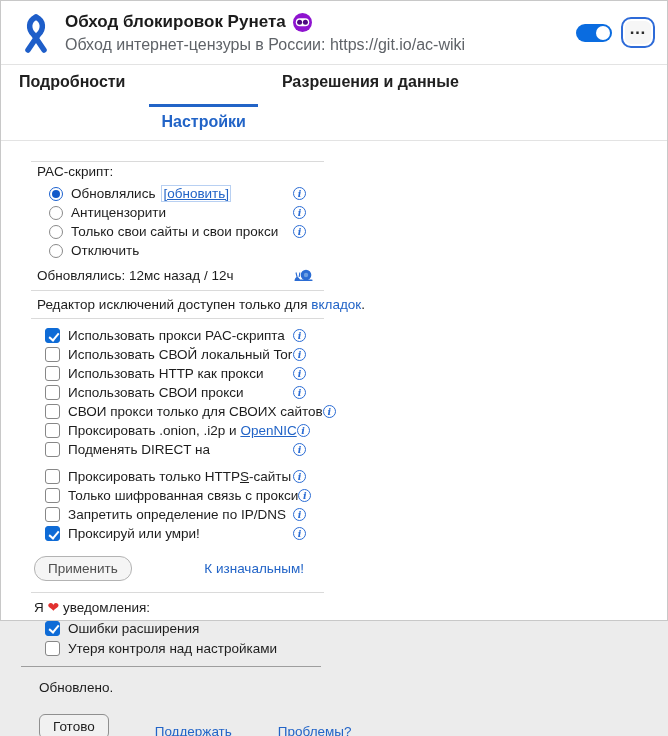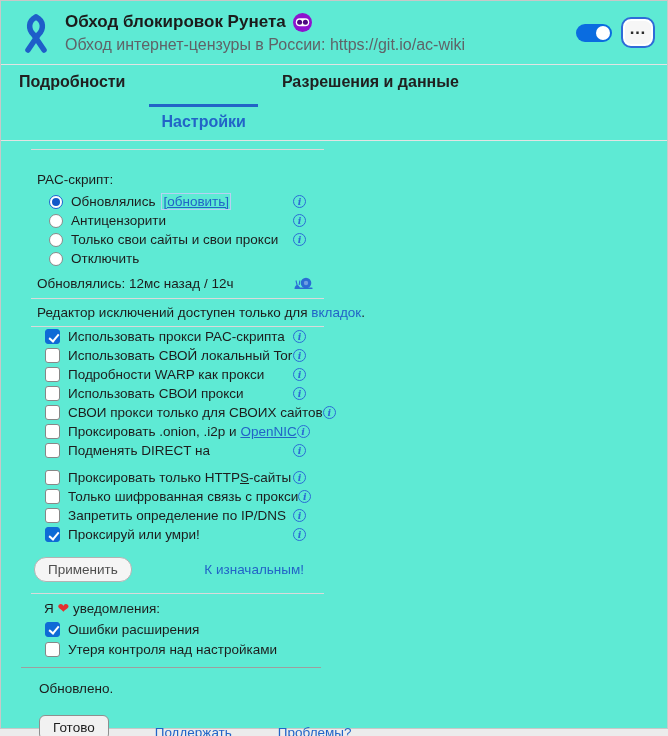--- a/index.html
+++ b/index.html
@@ -1,18 +1,18 @@
 <!DOCTYPE html>
 <html><head>
 <meta charset="utf-8">
 <style>
   * { margin:0; padding:0; box-sizing:border-box; }
   html,body { width:668px; height:736px; overflow:hidden; background:#ececec;
     font-family:"Liberation Sans", sans-serif; }
-  .card { width:668px; height:729px; background:#5eead4; border:1px solid #c8c8c8; }
+  .card { width:668px; height:621px; background:#ffffff; border:1px solid #c8c8c8; }
 
   
   .header { display:flex; align-items:flex-start; padding:11px 12px 9px 16px; }
   .ribbon { width:34px; height:42px; margin:1px 12px 0 2px; flex:none; }
   .htext { flex:1; min-width:0; }
   .title-row { display:flex; align-items:center; font-size:17px; font-weight:700; color:#1b1b1b; }
   .emoji { width:19px; height:19px; margin-left:7px; flex:none; }
   .subtitle { font-size:16px; color:#5f6368; margin-top:4px; white-space:nowrap;
     overflow:hidden; text-overflow:ellipsis; }
   .hctrl { display:flex; align-items:center; gap:9px; margin-top:5px; flex:none; }
@@ -28,21 +28,21 @@
   .tabs { display:flex; gap:36px; padding:7px 0 9px 18px; border-top:1px solid #e3e3e3;
     border-bottom:1px solid #e3e3e3; font-size:16px; font-weight:600; color:#202020; }
   .tab { position:relative; line-height:19px; cursor:pointer; white-space:nowrap; }
   .tab.active { color:#2264c7;margin-top:40px; }
   .tab.active::before { content:""; position:absolute; top:-8px; left:-12px; right:-12px;
     height:3px; background:#2264c7; }
 
   
   .content { padding-left:30px; font-size:13.5px; color:#1d1d1d; }
   .fs { width:293px; border-top:1px solid #dadada; border-bottom:1px solid #dadada; }
-  .fs-pac { margin-top:8px; padding-top:20px; }
+  .fs-pac { margin-top:20px; padding-top:0; }
   .legend { margin:2px 0 5px 6px; }
   .row { display:flex; align-items:center; height:19px; margin-left:14px; white-space:nowrap; }
   .row.radio-row { margin-left:18px; }
   .row .lbl { margin-left:8px; }
   .row .info { margin-left:auto; margin-right:18px; }
   .info { width:13px; height:13px; flex:none; border:1px solid #2b6cd4; border-radius:50%;
     color:#2b6cd4; font-family:"DejaVu Serif", serif; font-style:italic; font-weight:700;
     font-size:9.5px; display:flex; align-items:center; justify-content:center; cursor:pointer;
     line-height:1; }
   .radio { width:14px; height:14px; border:1px solid #8a8a8a; border-radius:50%; background:#fff;
@@ -54,29 +54,29 @@
   .cb.on { background:#0e6bd6; border-color:#0e6bd6; }
   .cb.on::after { content:""; position:absolute; left:4.5px; top:1.5px; width:4px; height:8px;
     border:solid #fff; border-width:0 2px 2px 0; transform:rotate(40deg); }
   a, .link { color:#2264c7; text-decoration:none; cursor:pointer; }
   .ul { text-decoration:underline; }
   .upd-link { color:#2264c7; text-decoration:underline; border:1px solid #b8d0f2; padding:0 1px;
     margin-left:6px; cursor:pointer; }
   .updated-row { display:flex; align-items:center; margin:7px 0 0 6px; padding-bottom:7px; }
   .snail { margin-left:auto; margin-right:10px; width:21px; height:16px; }
   .note { margin:6px 0 6px 6px; }
-  .fs-main { }
+  .fs-main { padding-top:7px; }
   .grp2 { margin-top:8px; }
   .apply-row { display:flex; align-items:center; margin:13px 0 0 3px; padding-bottom:11px; }
   .btn { font-family:"Liberation Sans", sans-serif; font-size:13.5px; cursor:pointer; }
   .btn-apply { padding:4px 13px; color:#4f4f4f; background:#f5f5f5; border:1px solid #b3b3b3;
     border-radius:12px; }
   .apply-row .link { margin-left:auto; margin-right:20px; }
   .notify { margin-top:6px; }
-  .notify-title { margin:0 0 3px 13px; }
+  .notify-title { margin:0 0 3px 3px; }
   .heart { color:#e2312f; font-size:14px; }
   .notify .row { height:20px; }
   .hr-status { border:0; border-top:1px solid #9e9e9e; width:300px; margin:8px 0 0 -10px; }
   .status-text { margin:13px 0 0 8px; }
   .footer { display:flex; align-items:flex-end; margin:19px 0 0 8px; }
   .btn-done { padding:4px 13px; color:#1d1d1d; background:#f1f1f1; border:1px solid #8f8f8f;
     border-radius:6px; }
   .footer .link { margin-left:46px; }
 </style>
 </head>
@@ -169,21 +169,21 @@
         <span class="lbl">Использовать прокси PAC-скрипта</span>
         <span class="info">i</span>
       </div>
       <div class="row">
         <span class="cb"></span>
         <span class="lbl">Использовать СВОЙ локальный Tor</span>
         <span class="info">i</span>
       </div>
       <div class="row">
         <span class="cb"></span>
-        <span class="lbl">Подробности WARP как прокси</span>
+        <span class="lbl">Использовать HTTP как прокси</span>
         <span class="info">i</span>
       </div>
       <div class="row">
         <span class="cb"></span>
         <span class="lbl">Использовать СВОИ прокси</span>
         <span class="info">i</span>
       </div>
       <div class="row">
         <span class="cb"></span>
         <span class="lbl">СВОИ прокси только для СВОИХ сайтов</span>

